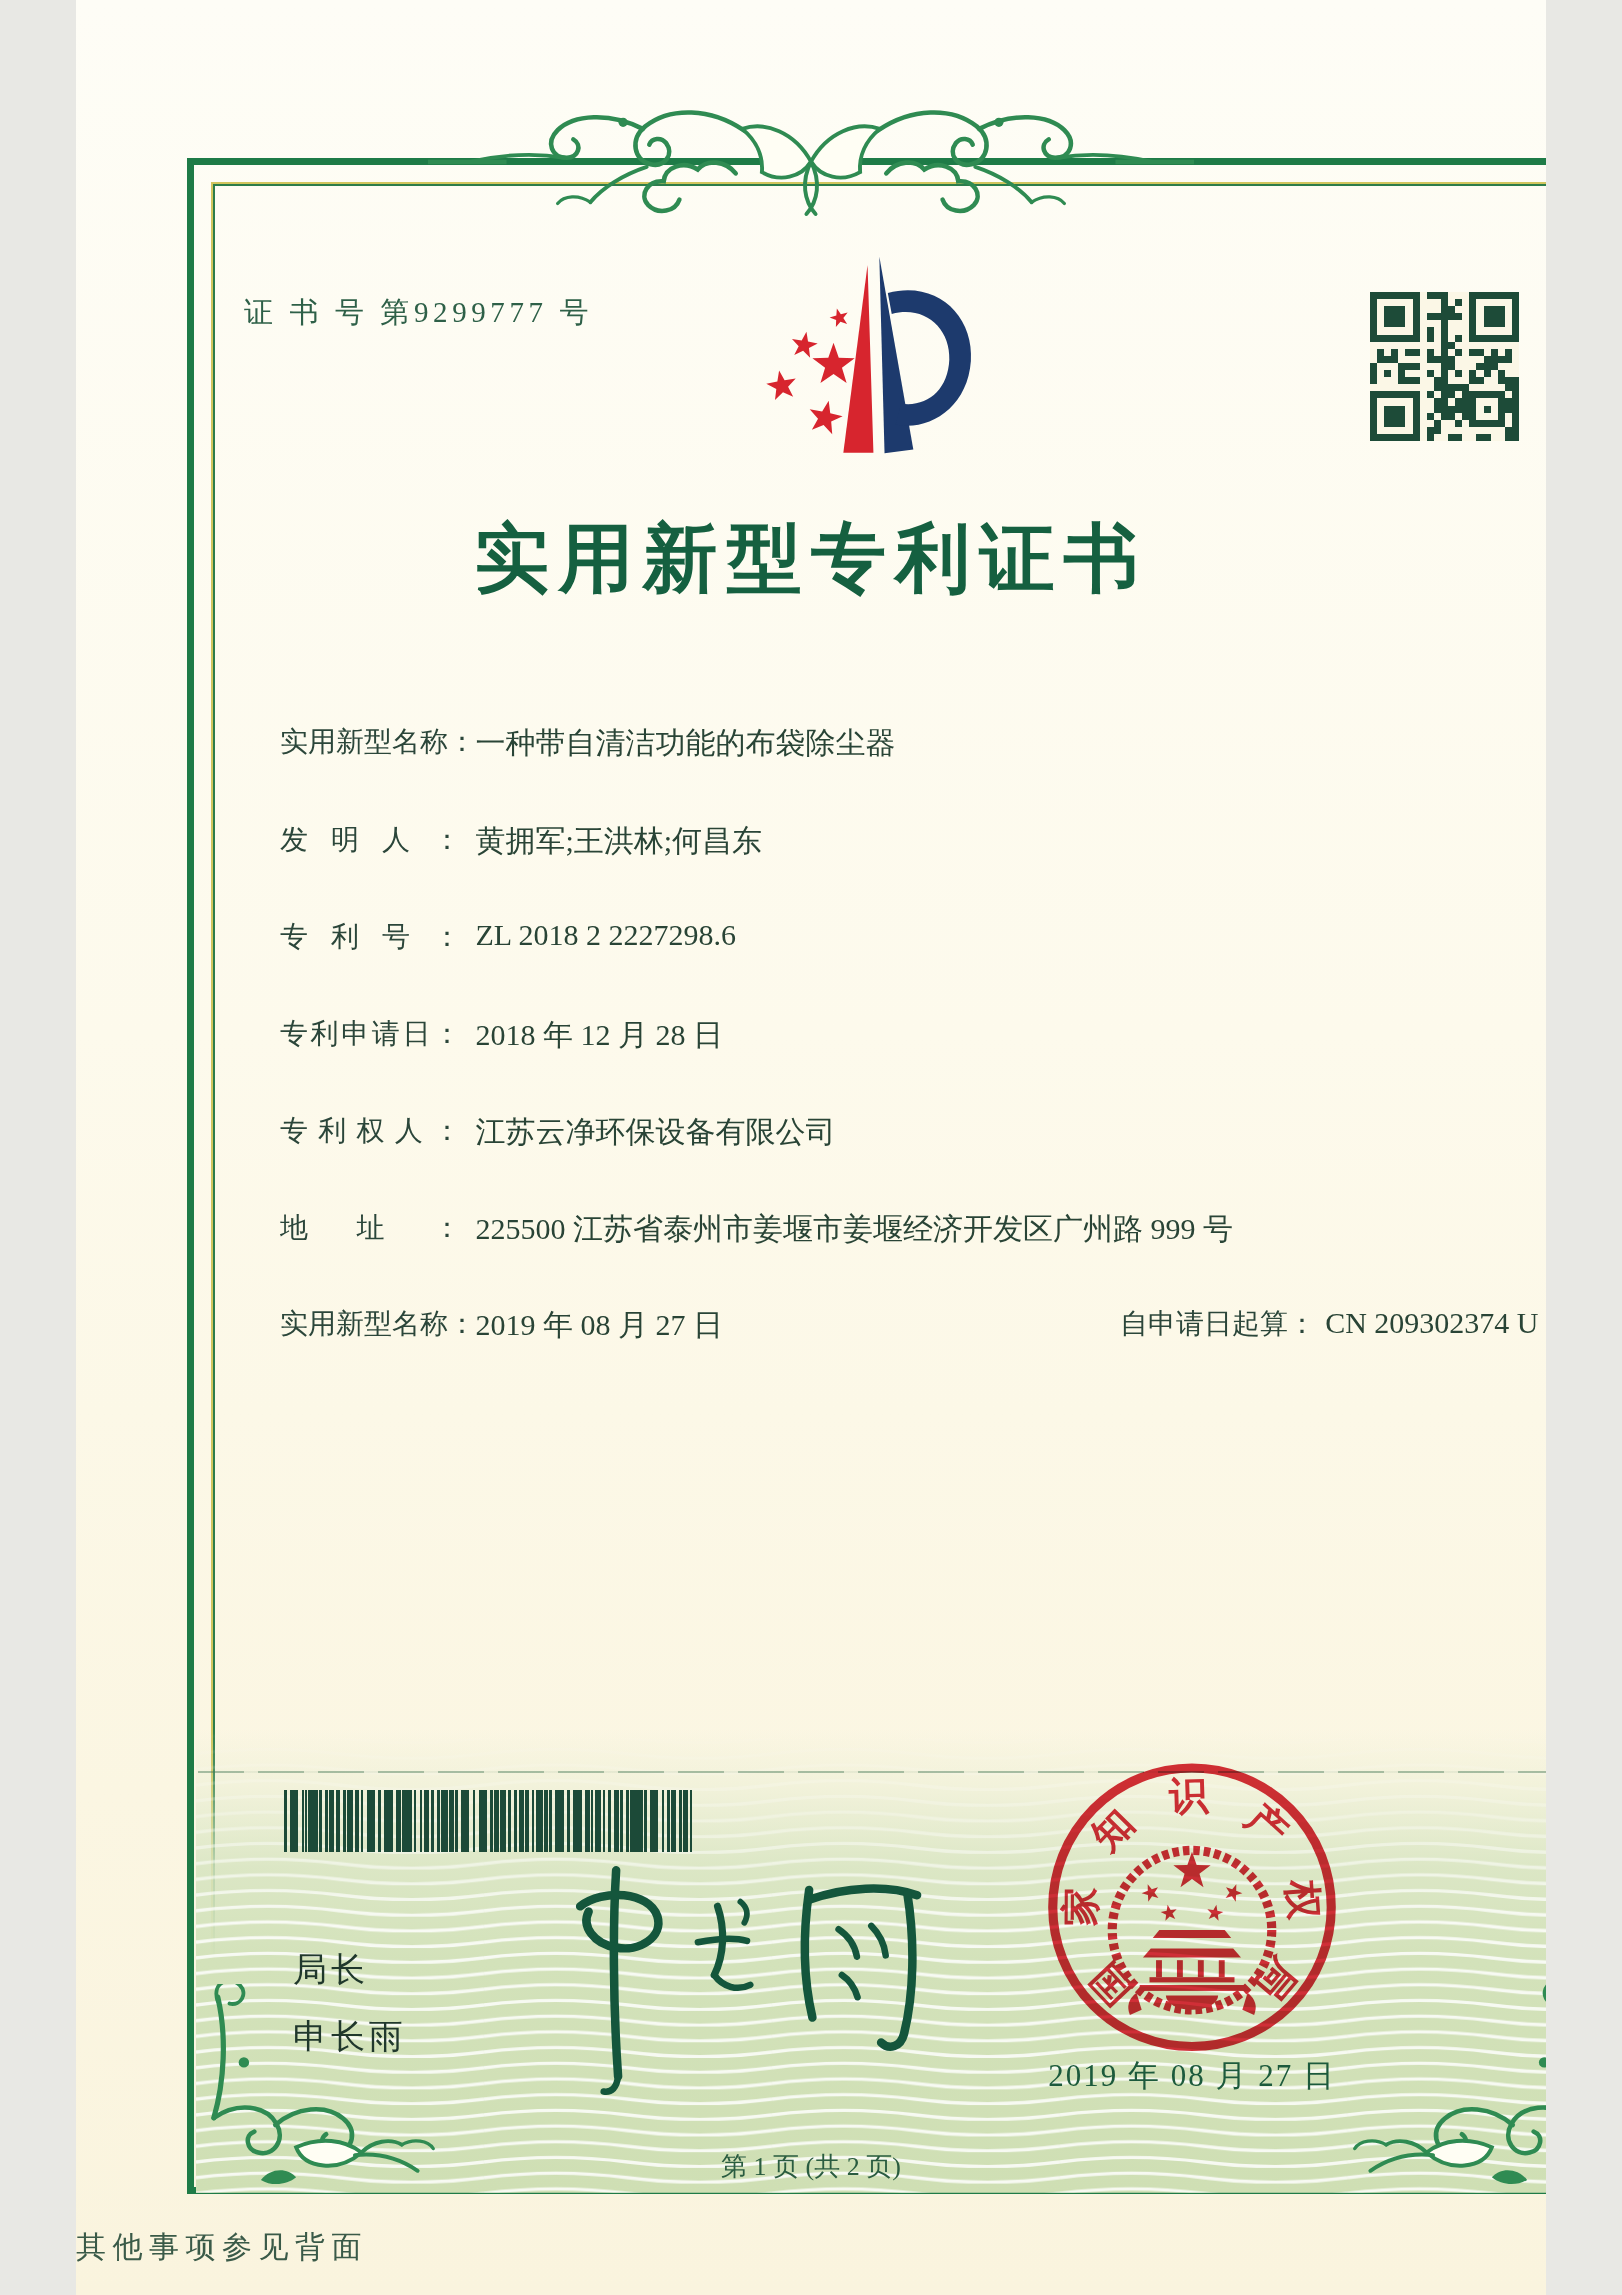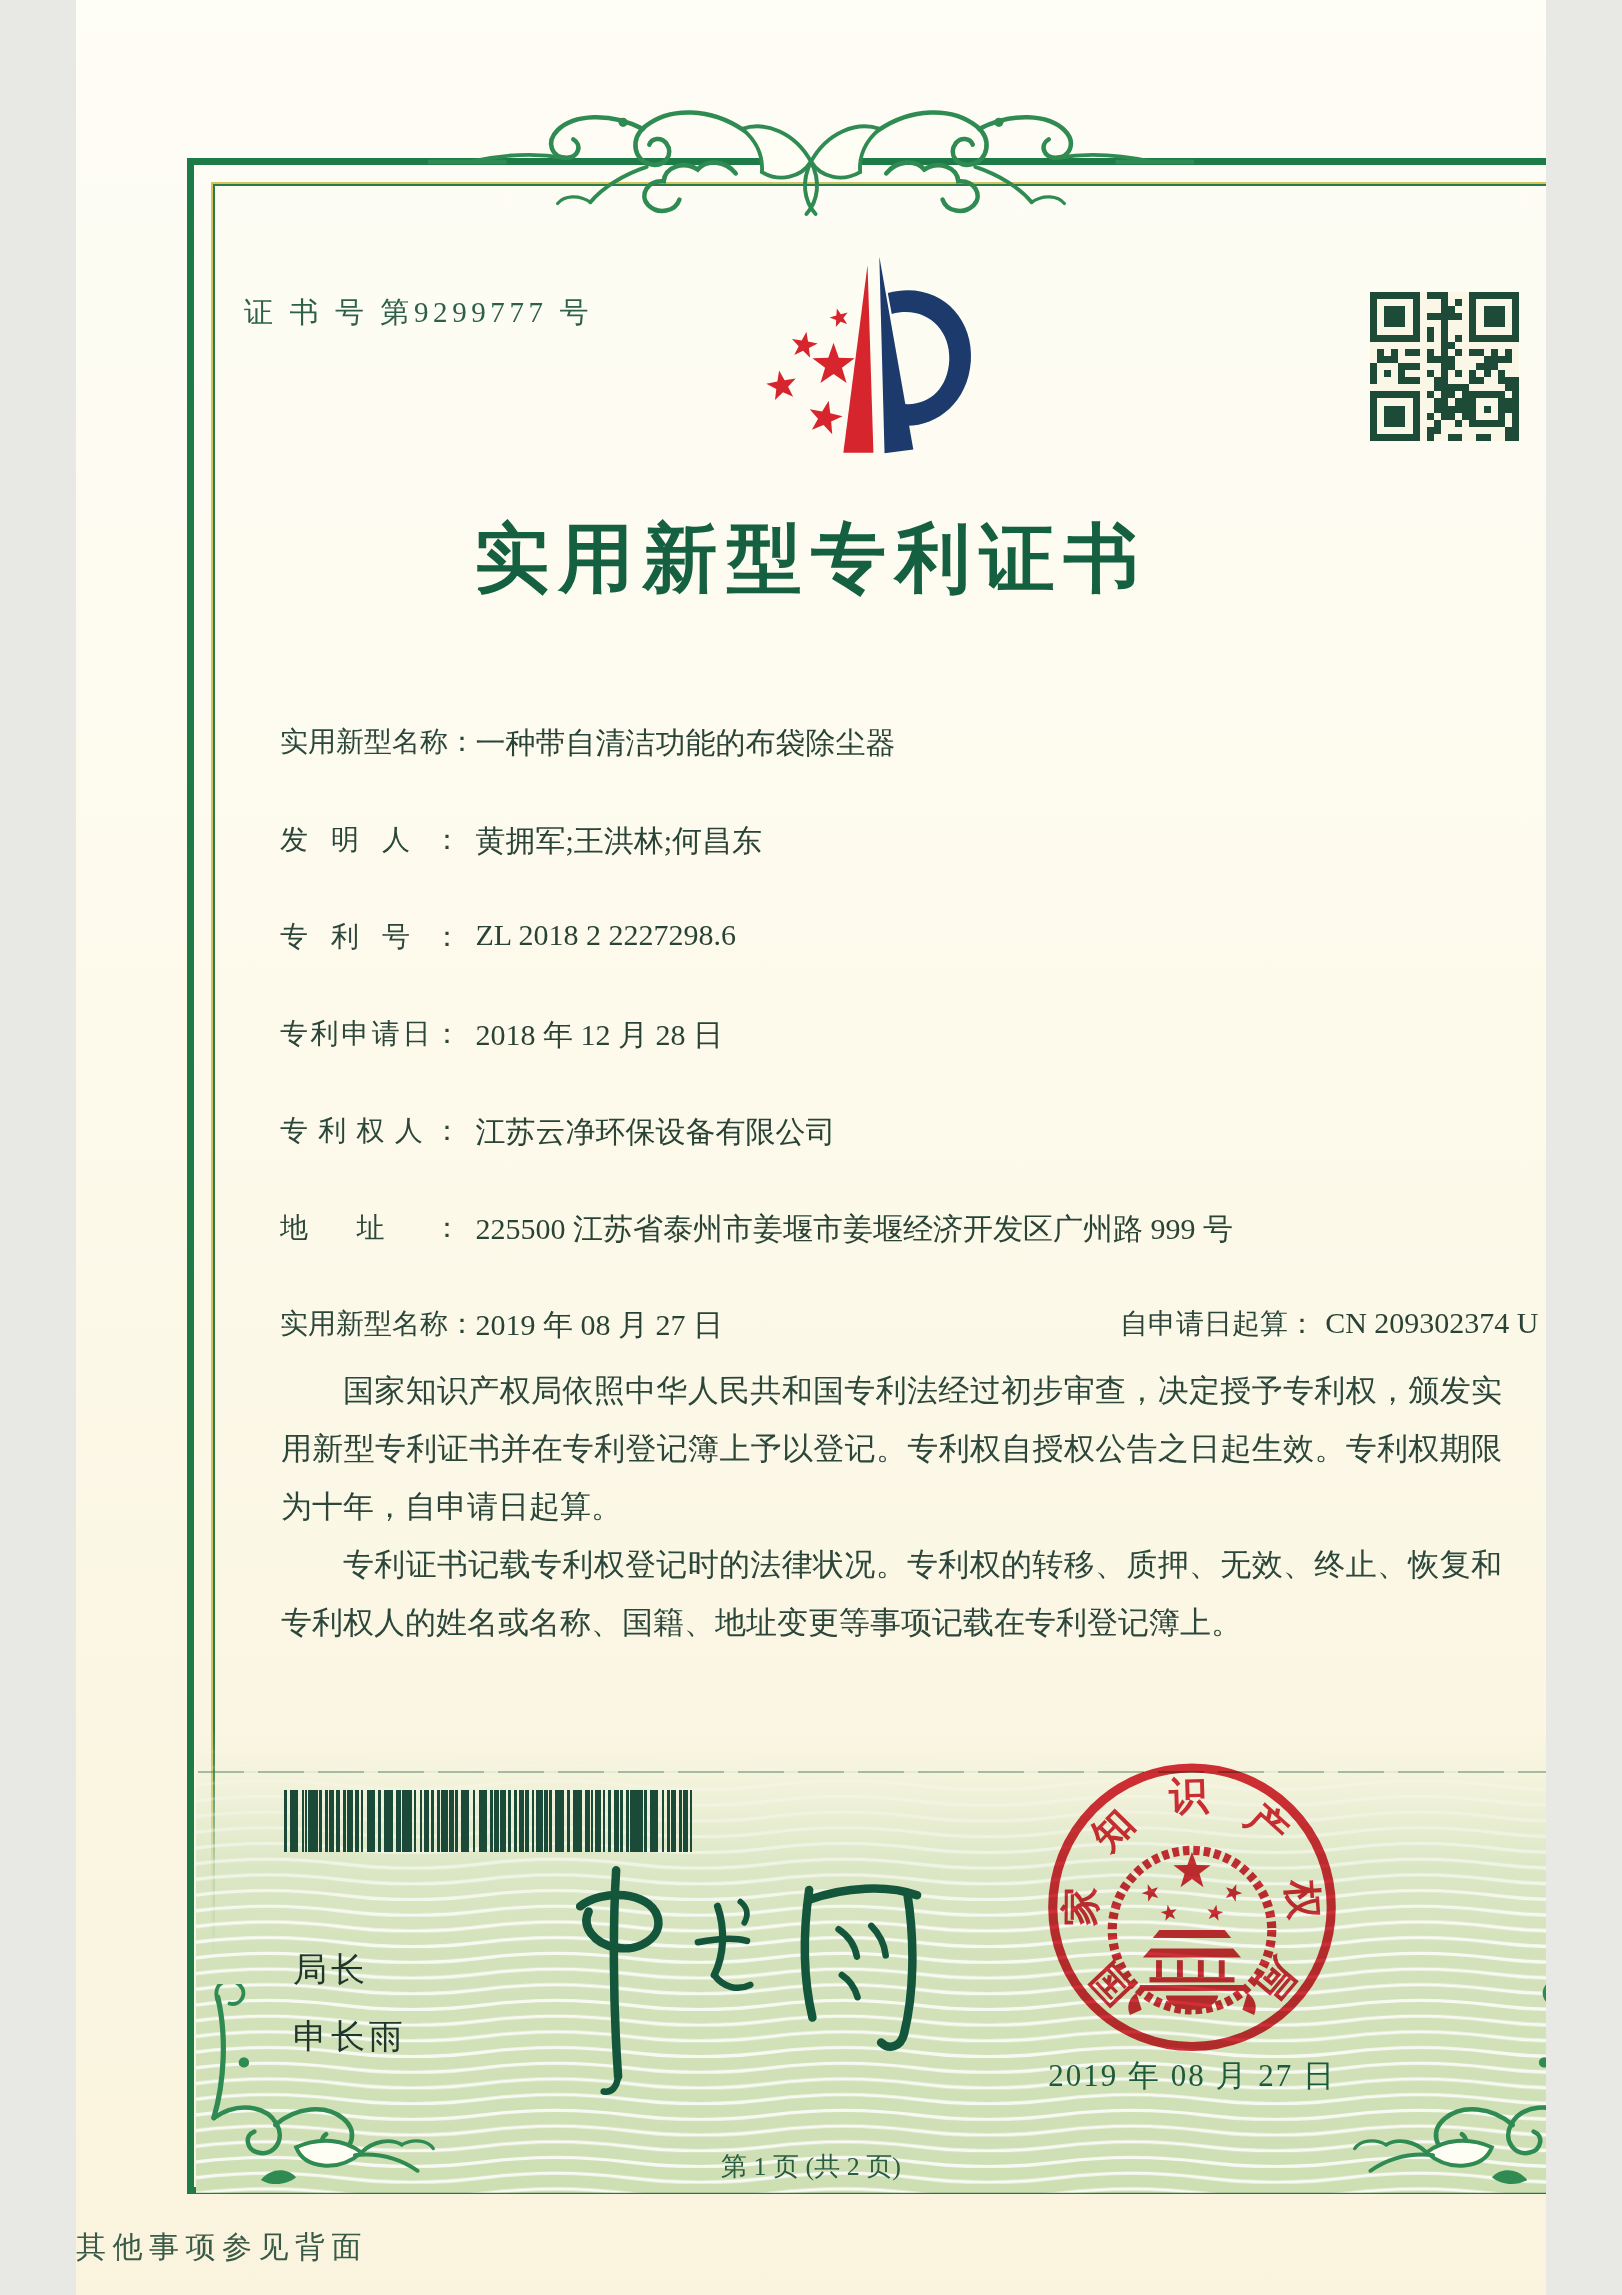--- a/index.html
+++ b/index.html
@@ -309,24 +309,20 @@
   </div>
   <div class="field-row" style="top:1305px;left:204px;width:1243px">
     <span class="field-label">实用新型名称：</span>
     <span class="field-value">2019 年 08 月 27 日</span>
     <span class="grant-second">
       <span class="glabel">自申请日起算：</span>
       <span class="field-value">CN 209302374 U</span>
     </span>
   </div>
 
-  <div class="body-text">
-    <p>国家知识产权局依照中华人民共和国专利法经过初步审查，决定授予专利权，颁发实用新型专利证书并在专利登记簿上予以登记。专利权自授权公告之日起生效。专利权期限为十年，自申请日起算。</p>
-    <p>专利证书记载专利权登记时的法律状况。专利权的转移、质押、无效、终止、恢复和专利权人的姓名或名称、国籍、地址变更等事项记载在专利登记簿上。</p>
-  </div>
 
   <svg class="waveband" width="1387" height="465" viewBox="0 0 2120 710">
     <defs>
       <linearGradient id="bandGrad" x1="0" y1="0" x2="0" y2="1">
         <stop offset="0" stop-color="#d9e7c6" stop-opacity="0"></stop>
         <stop offset="0.12" stop-color="#d9e7c6" stop-opacity="0.25"></stop>
         <stop offset="0.30" stop-color="#d6e4c0" stop-opacity="0.85"></stop>
         <stop offset="0.50" stop-color="#d3e2ba" stop-opacity="1"></stop>
         <stop offset="1" stop-color="#cfdfb4" stop-opacity="1"></stop>
       </linearGradient>

